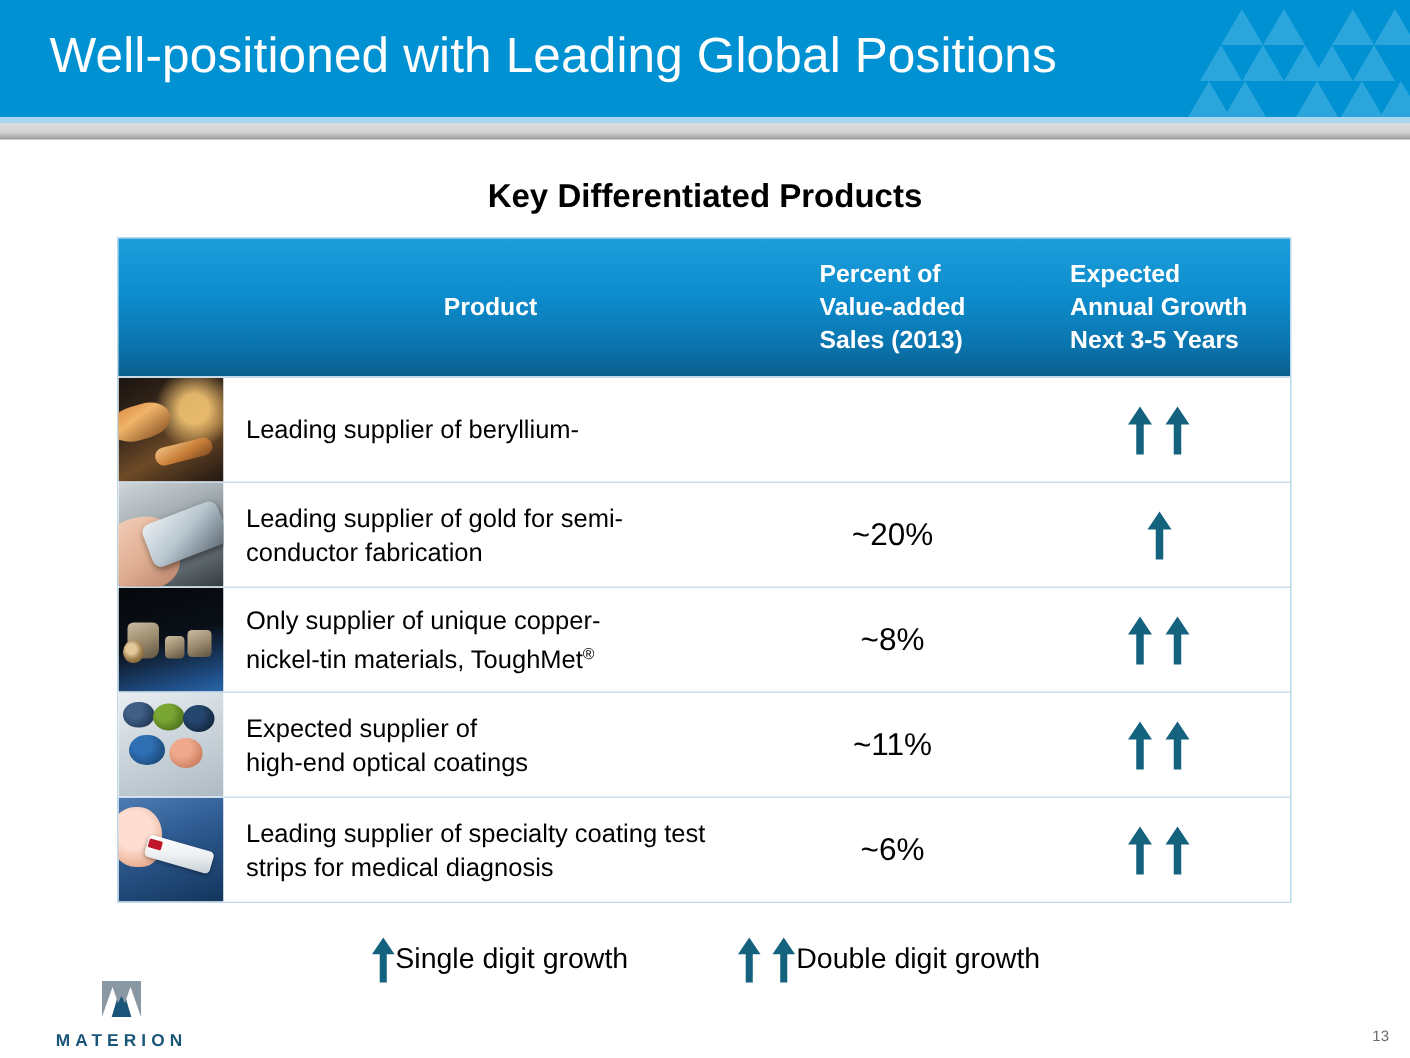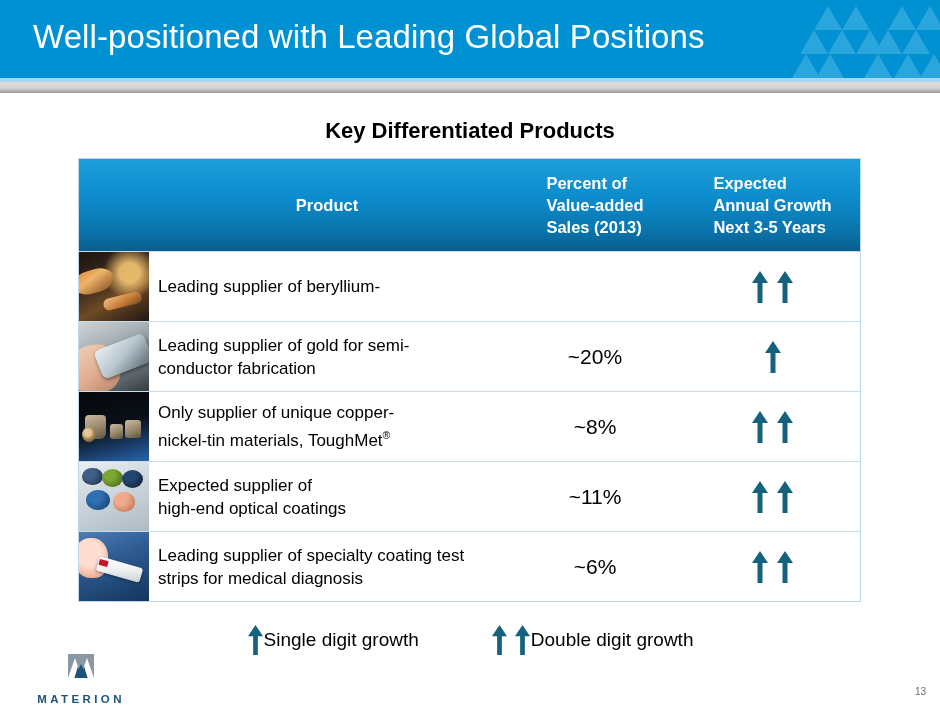--- a/index.html
+++ b/index.html
@@ -94,21 +94,21 @@
 
   .t-row {
     display: flex;
     height: 70px;
     border-top: 1px solid #c8dcea;
     background: #ffffff;
   }
   .t-row:first-of-type { border-top: none; }
 
   .c-thumb   { width: 70px; flex: 0 0 70px; overflow: hidden; position: relative; }
-  .c-product { flex: 1 1 auto; display: flex; align-items: center; padding-left: 9px; }
+  .c-product { flex: 1 1 auto; display: flex; align-items: center; padding-left: 15px; }
   .c-pct     { width: 180px; flex: 0 0 180px; display: flex; align-items: center; justify-content: center; }
   .c-growth  { width: 175px; flex: 0 0 175px; display: flex; align-items: center; justify-content: center; gap: 7px; }
 
   .c-product .ptext {
     font-size: 17px;
     line-height: 23px;
     color: #000000;
   }
   .c-pct .pctval {
     font-size: 21px;
@@ -226,21 +226,21 @@
   .legend-item .la { display: flex; gap: 6px; }
   .legend-item .ltext {
     font-size: 19px;
     color: #000000;
     white-space: nowrap;
   }
 
   
   #logo { position: absolute; left: 28px; top: 654px; width: 104px; }
   #logo-word {
-    margin-top: 9px;
+    margin-top: 3px;
     font-size: 11.5px;
     font-weight: bold;
     letter-spacing: 3.4px;
     color: #1b5479;
     text-align: center;
     padding-left: 2px;
   }
 
   
   #page-number {

